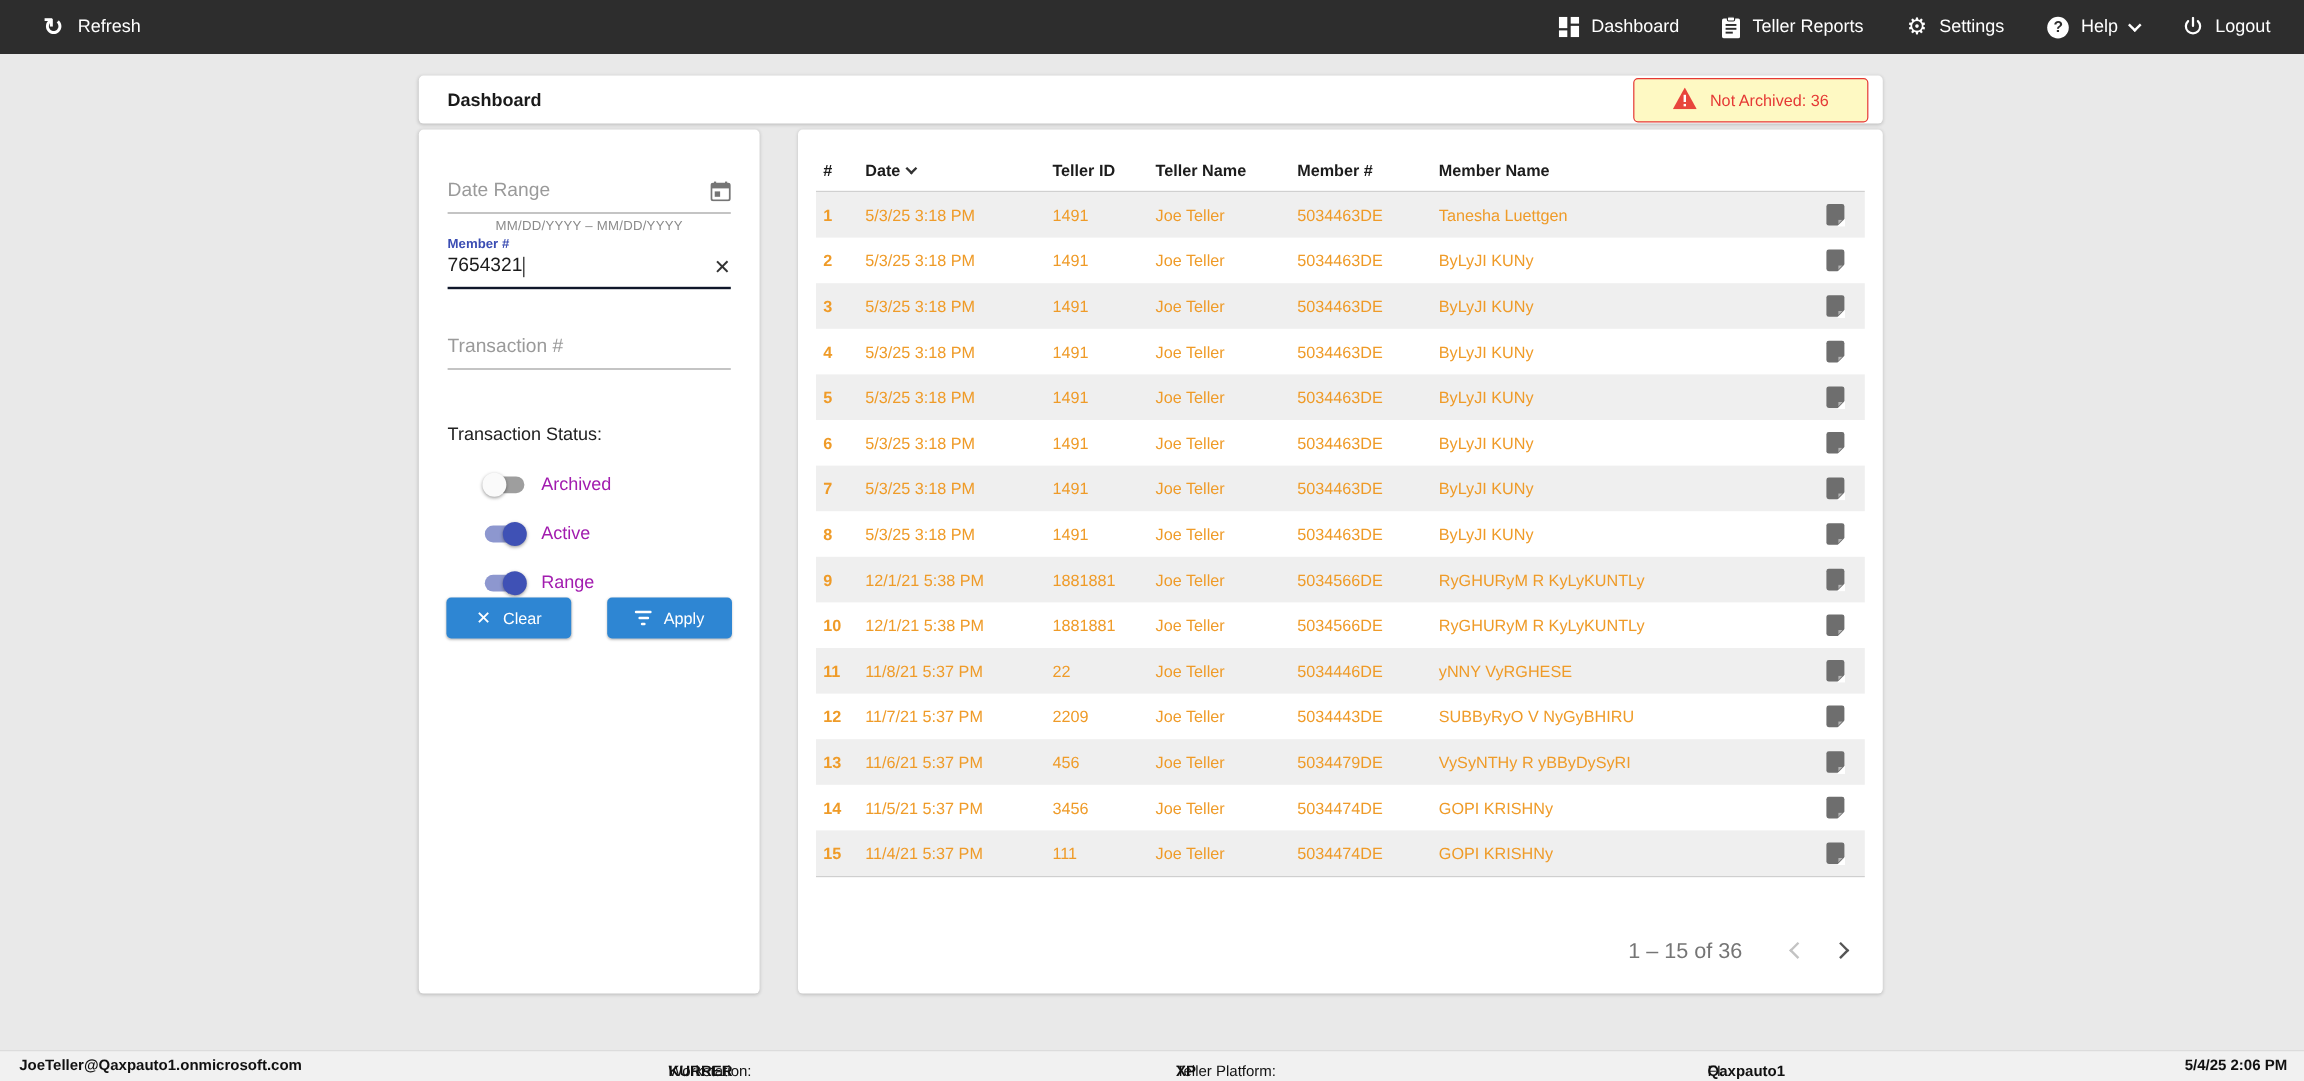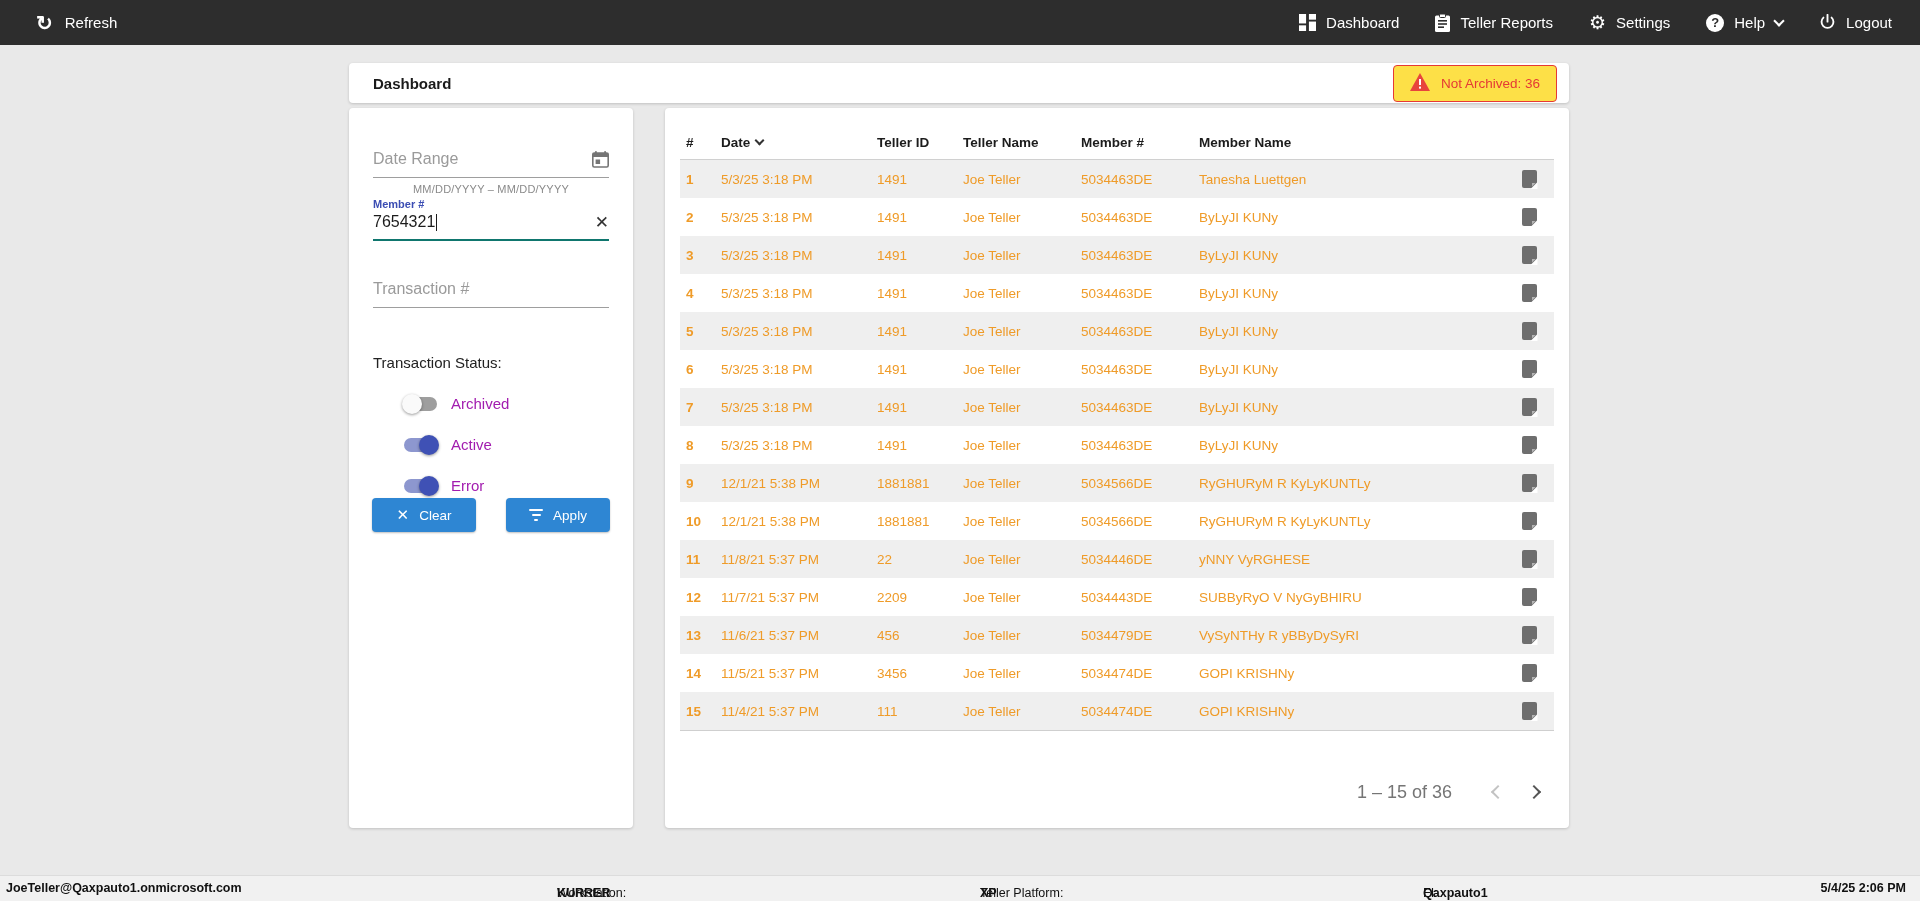--- a/index.html
+++ b/index.html
@@ -29,22 +29,22 @@
 
   
   .header-bar {
     position:absolute; left:349px; top:63px; width:1220px; height:40px;
     background:#fff; border-radius:4px; box-shadow:0 1px 3px rgba(0,0,0,.18);
     display:flex; align-items:center; padding:0 12px 0 24px;
   }
   .page-title { font-size:15px; font-weight:bold; color:#1a1a1a; }
   .badge {
     margin-left:auto; display:flex; align-items:center; gap:11px;
-    border:1px solid #e53935; border-radius:4px; background:#fde047;
-    padding:7px 16px; color:#e53935; font-size:13.5px; cursor:pointer;
+    border:1px solid #e53935; border-radius:4px; background:#fef9c3;
+    padding:7px 32px; color:#e53935; font-size:13.5px; cursor:pointer;
   }
 
   
   .filter-card {
     position:absolute; left:349px; top:108px; width:284px; height:720px;
     background:#fff; border-radius:4px; box-shadow:0 1px 3px rgba(0,0,0,.18);
     padding:0 24px;
   }
   .table-card {
     position:absolute; left:665px; top:108px; width:904px; height:720px;
@@ -53,21 +53,21 @@
   }
 
   
   .field { position:relative; }
   .f-date { margin-top:42px; }
   .placeholder { font-size:16px; color:#9a9a9a; }
   .field-line { border-bottom:1px solid #9e9e9e; padding-bottom:9px; display:flex; align-items:center; }
   .field-icon { margin-left:auto; display:flex; cursor:pointer; }
   .hint { font-size:11px; color:#8a8a8a; margin-top:5px; letter-spacing:.2px;text-align:center; }
   .f-label { font-size:11px; color:#3b4db3; font-weight:bold; margin-top:3px; }
-  .member-line { border-bottom:2px solid #0f766e; padding:3px 0 8px 0; display:flex; align-items:center; }
+  .member-line { border-bottom:2px solid #0f172a; padding:3px 0 8px 0; display:flex; align-items:center; }
   .member-value { font-size:16px; color:#1c1c1c; }
   .caret { display:inline-block; width:1px; height:17px; background:#1c1c1c; vertical-align:text-bottom; margin-left:1px; }
   .clear-x { margin-left:auto; font-size:17px; color:#333; cursor:pointer; line-height:1; }
   .f-trans { margin-top:39px; }
   .status-label { margin-top:46px; font-size:15px; color:#222; }
 
   .toggle-row { display:flex; align-items:center; gap:14px; margin-left:31px; margin-top:24px; cursor:pointer; }
   .toggle-row:first-of-type { margin-top:22px; }
   .track { width:33px; height:14px; border-radius:7px; position:relative; }
   .knob { width:20px; height:20px; border-radius:50%; position:absolute; top:-3px; box-shadow:0 1px 3px rgba(0,0,0,.4); }
@@ -121,21 +121,21 @@
   .pg-chev { width:10px; height:10px; border-style:solid; border-width:0 2.4px 2.4px 0; }
   .pg-prev .pg-chev { border-color:#c3c3c3; transform:rotate(135deg); margin-left:4px; }
   .pg-next .pg-chev { border-color:#555; transform:rotate(-45deg); margin-right:4px; }
 
   
   .footer {
     position:absolute; left:0; bottom:0; width:1920px; height:26px;
     background:#f1f1f1; border-top:1px solid #dcdcdc; font-size:12.5px; color:#111;
   }
   .footer span { position:absolute; top:5px; white-space:nowrap; }
-  .f-user { left:6px; font-weight:bold; }
+  .f-user { left:16px; font-weight:bold; }
   .f-ws { left:557px; }
   .f-plat { left:980px; }
   .f-fi { left:1423px; }
   .f-time { right:14px; font-weight:bold; }
   .f-bold { font-weight:bold; }
 </style>
 </head>
 <body>
 
 <div class="topnav">
@@ -246,21 +246,21 @@
   <div class="toggle-row tog-on">
     <span class="track">
         <span class="knob"></span>
       </span>
     <span class="toggle-label">Active</span>
   </div>
   <div class="toggle-row tog-on">
     <span class="track">
         <span class="knob"></span>
       </span>
-    <span class="toggle-label">Error</span>
+    <span class="toggle-label">Range</span>
   </div>
 
   <div class="btn-row">
     <button class="btn">
       <span class="x-glyph">✕</span>
       <span>Clear</span>
     </button>
     <button class="btn">
       <span class="filter-bars">
           <span class="fb1"></span>

